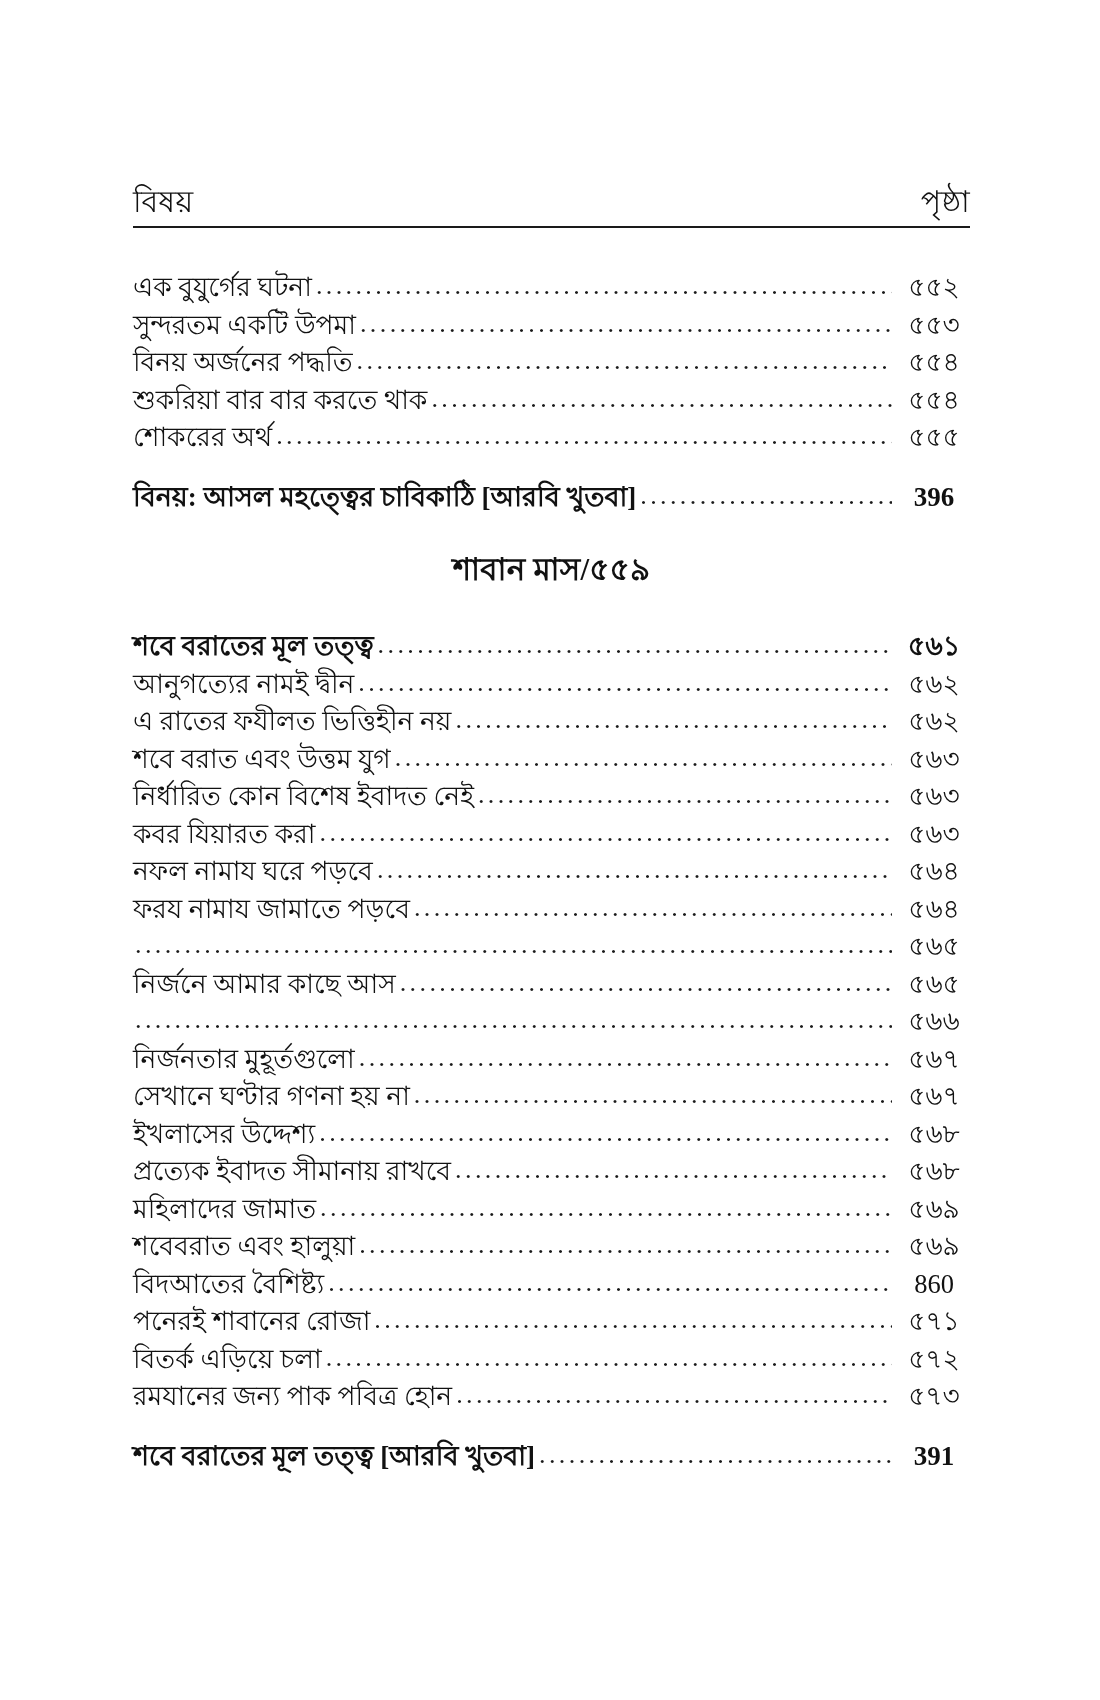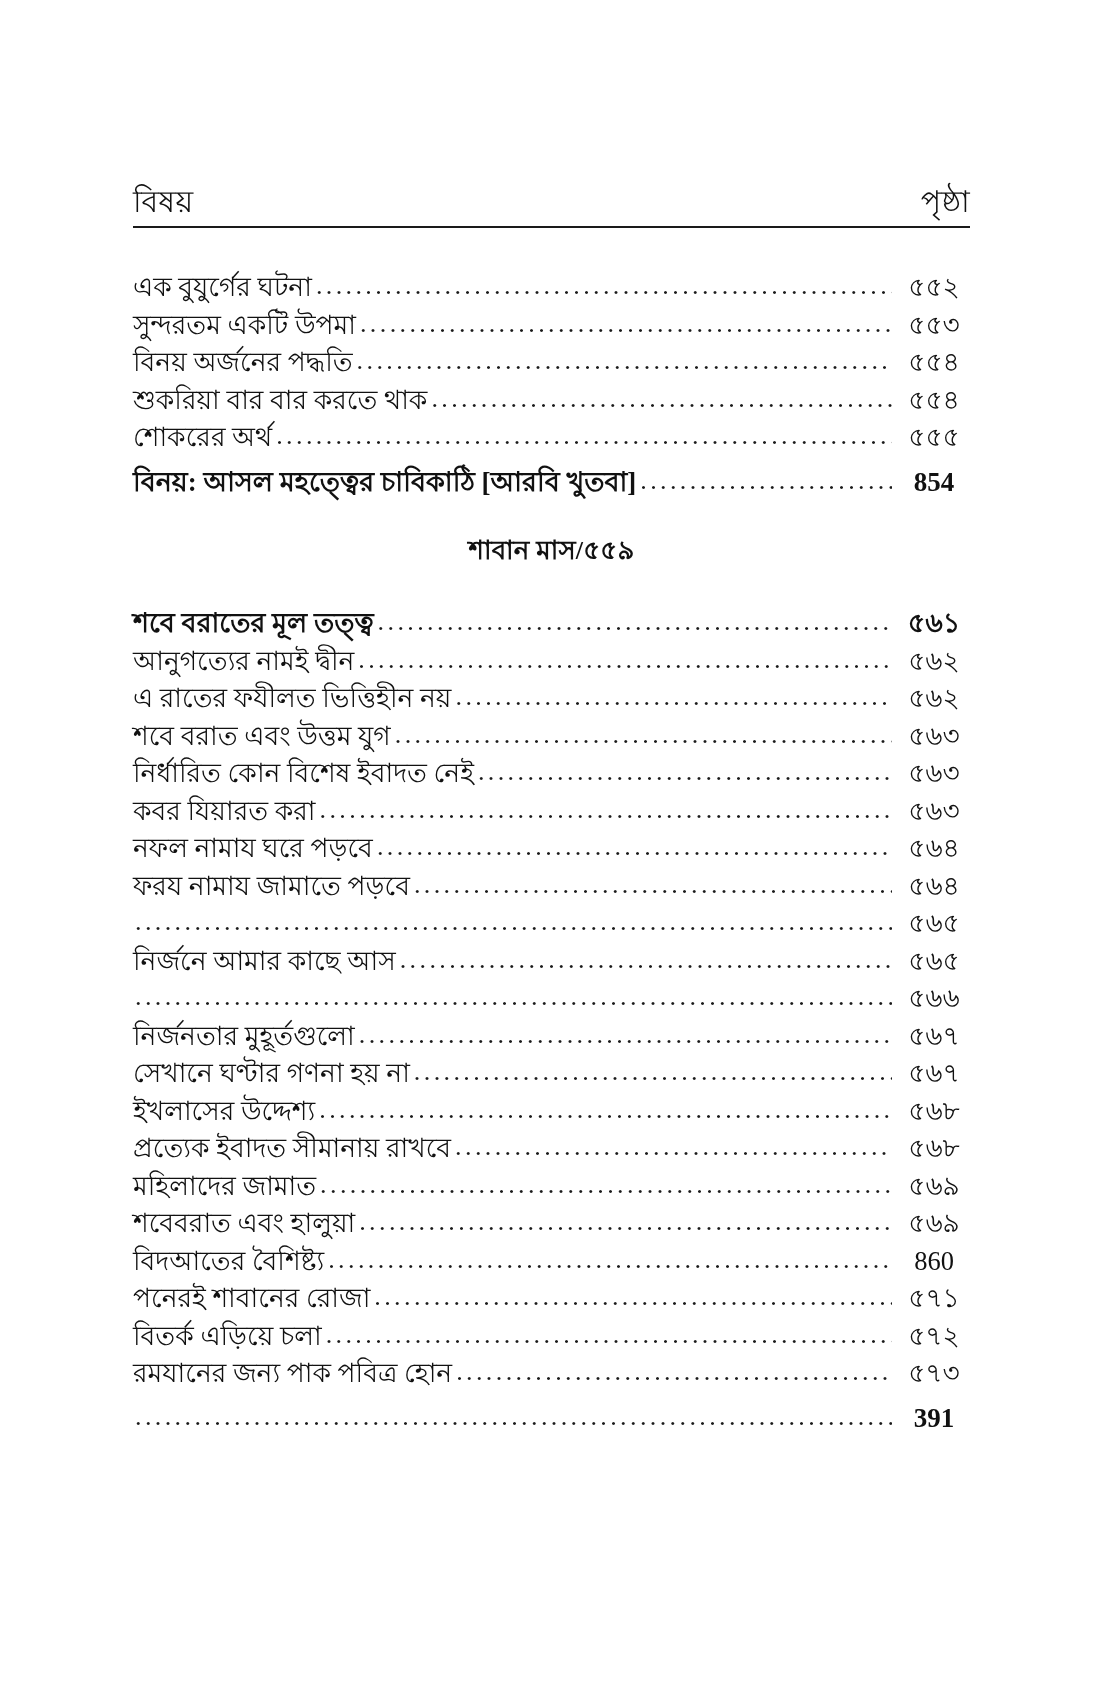--- a/index.html
+++ b/index.html
@@ -85,27 +85,27 @@
   }
 
   .entry.bold .title,
   .entry.bold .pageno {
     font-weight: bold;
   }
   .entry.bold {
     font-size: 27px;
   }
   .entry.gap-before {
-    margin-top: 18px;
+    margin-top: 33px;
   }
 
   
   .chapter-heading {
     text-align: center;
-    font-size: 26px;
+    font-size: 31px;
     font-weight: bold;
     margin: 34px 0 36px 0;
     letter-spacing: 0.2px;
   }
 
   .section-block { margin: 0; padding: 0; }
 </style>
 </head>
 <body>
 
@@ -144,21 +144,21 @@
           <span class="title">শোকরের অর্থ</span>
           <span class="leader">...........................................................................................................................</span>
           <span class="pageno">৫৫৫</span>
         </div>
       </div>
 
     <div class="section-block" id="khutba-one">
         <div class="entry bold gap-before">
           <span class="title">বিনয়: আসল মহত্ত্বের চাবিকাঠি [আরবি খুতবা]</span>
           <span class="leader">...........................................................................................................................</span>
-          <span class="pageno">854</span>
+          <span class="pageno">396</span>
         </div>
       </div>
 
     <div class="chapter-heading">শাবান মাস/৫৫৯</div>
 
     <div class="section-block" id="group-two">
         <div class="entry bold">
           <span class="title">শবে বরাতের মূল তত্ত্ব</span>
           <span class="leader">...........................................................................................................................</span>
           <span class="pageno">৫৬১</span>
@@ -258,19 +258,20 @@
         </div>
         <div class="entry">
           <span class="title">রমযানের জন্য পাক পবিত্র হোন</span>
           <span class="leader">...........................................................................................................................</span>
           <span class="pageno">৫৭৩</span>
         </div>
       </div>
 
     <div class="section-block" id="khutba-two">
         <div class="entry bold gap-before">
+          <span class="title">শবে বরাতের মূল তত্ত্ব [আরবি খুতবা]</span>
           <span class="leader">...........................................................................................................................</span>
           <span class="pageno">391</span>
         </div>
       </div>
 
   </div>
 </div>
 
 </body></html>

